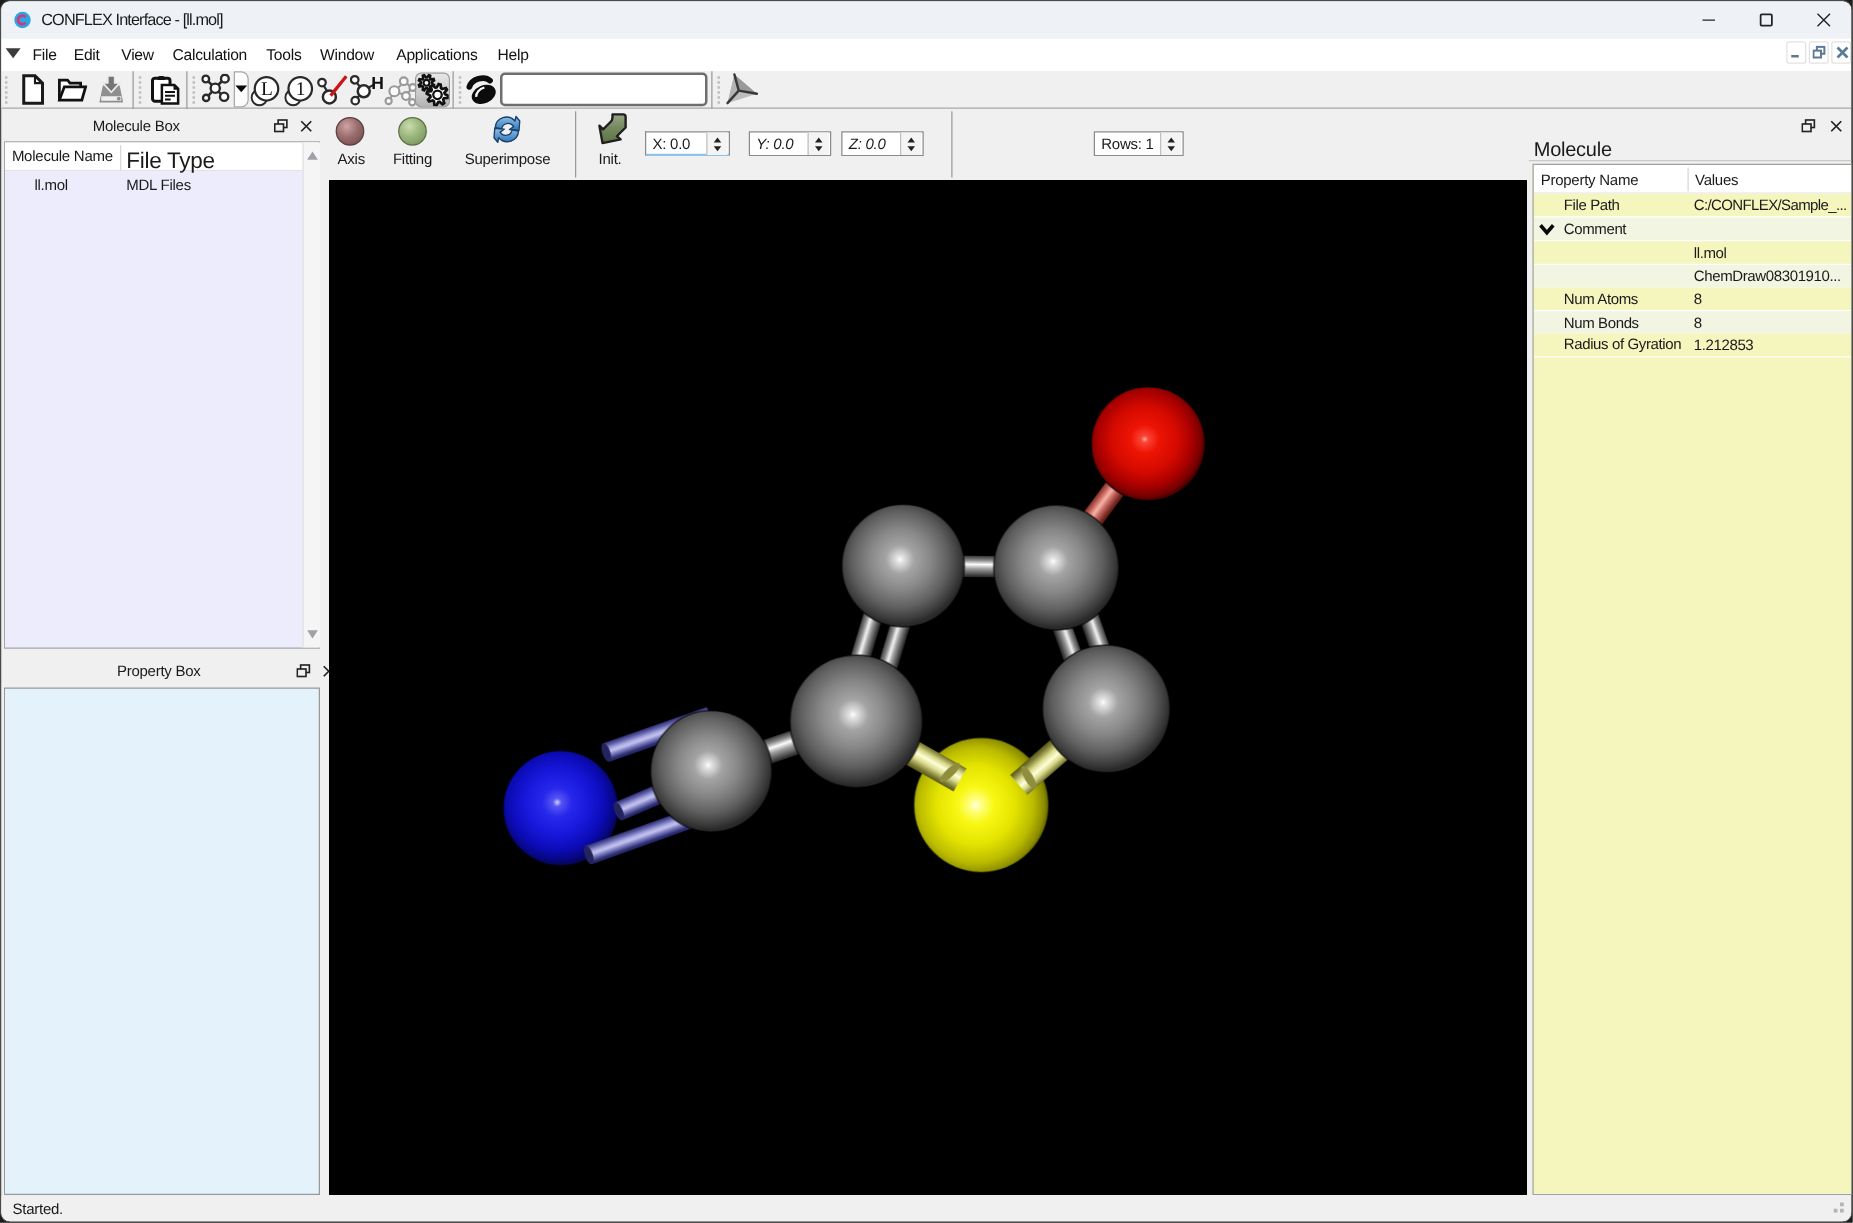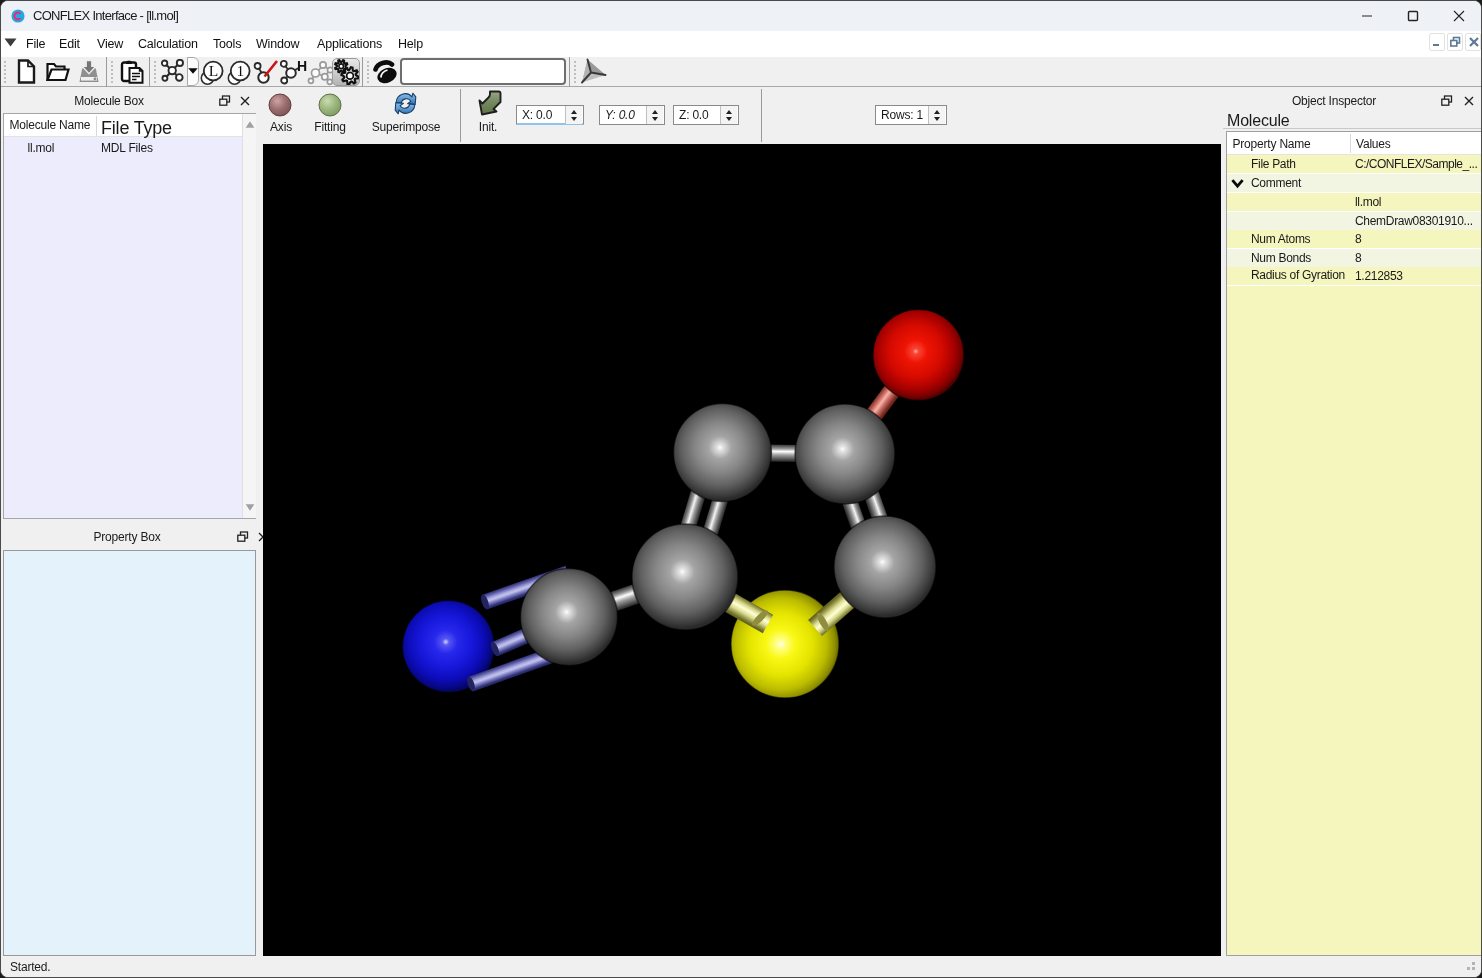--- a/index.html
+++ b/index.html
@@ -263,21 +263,21 @@
     </svg>
 
     <div class="sp-box" style="left:515px;width:68px;border-bottom:2px solid #90c2ea;">
       <span class="abs" style="left:5px;top:2px">X: 0.0</span>
       <div class="sp-btns"></div>
     </div>
     <div class="sp-box" style="left:598px;width:66px;font-style:italic;">
       <span class="abs" style="left:5px;top:2px">Y: 0.0</span>
       <div class="sp-btns"></div>
     </div>
-    <div class="sp-box" style="left:672px;width:66px;">
+    <div class="sp-box" style="left:672px;width:66px;font-style:italic;">
       <span class="abs" style="left:5px;top:2px">Z: 0.0</span>
       <div class="sp-btns"></div>
     </div>
     <div class="sp-box" style="left:769px;width:83px;margin-top:44px;">
       <span class="abs" style="left:5px;top:2px">Columns: 1</span>
       <div class="sp-btns"></div>
     </div>
     <div class="sp-box" style="left:874px;width:72px;">
       <span class="abs" style="left:5px;top:2px">Rows: 1</span>
       <div class="sp-btns"></div>
@@ -317,24 +317,20 @@
     <svg class="abs" style="left:218px;top:6px" width="12" height="12" viewBox="0 0 12 12">
         <rect x="3.5" y="1" width="7" height="6" fill="none" stroke="#222" stroke-width="1.3"></rect>
         <rect x="0.8" y="4.2" width="7" height="6" fill="#f0f0f0" stroke="#222" stroke-width="1.3"></rect>
       </svg>
     <svg class="abs" style="left:239px;top:7px" width="10" height="10" viewBox="0 0 10 10">
         <path d="M1 1 L9 9 M9 1 L1 9" stroke="#222" stroke-width="1.4"></path>
       </svg>
   </div>
   <div id="pb-box"></div>
 
-  <div id="oi-title">
-    <span class="dock-title abs" style="left:0;top:5px;width:222px;text-align:center">Object Inspector</span>
-
-  </div>
   <svg class="abs" style="left:1440px;top:94px" width="12" height="12" viewBox="0 0 12 12">
       <rect x="3.5" y="1" width="7" height="6" fill="none" stroke="#222" stroke-width="1.3"></rect>
       <rect x="0.8" y="4.2" width="7" height="6" fill="#f0f0f0" stroke="#222" stroke-width="1.3"></rect>
     </svg>
   <svg class="abs" style="left:1463px;top:95px" width="10" height="10" viewBox="0 0 10 10">
       <path d="M1 1 L9 9 M9 1 L1 9" stroke="#222" stroke-width="1.4"></path>
     </svg>
   <span id="oi-mol">Molecule</span>
   <div class="abs" style="left:1222px;top:127px;width:260px;height:1px;background:#c9c9c9"></div>
   <div id="oi-tree">

